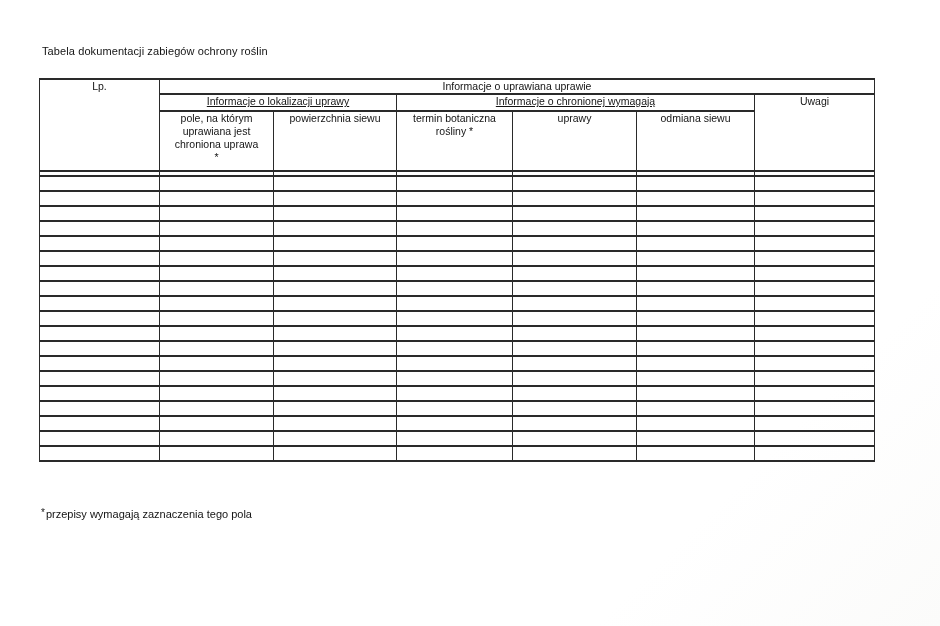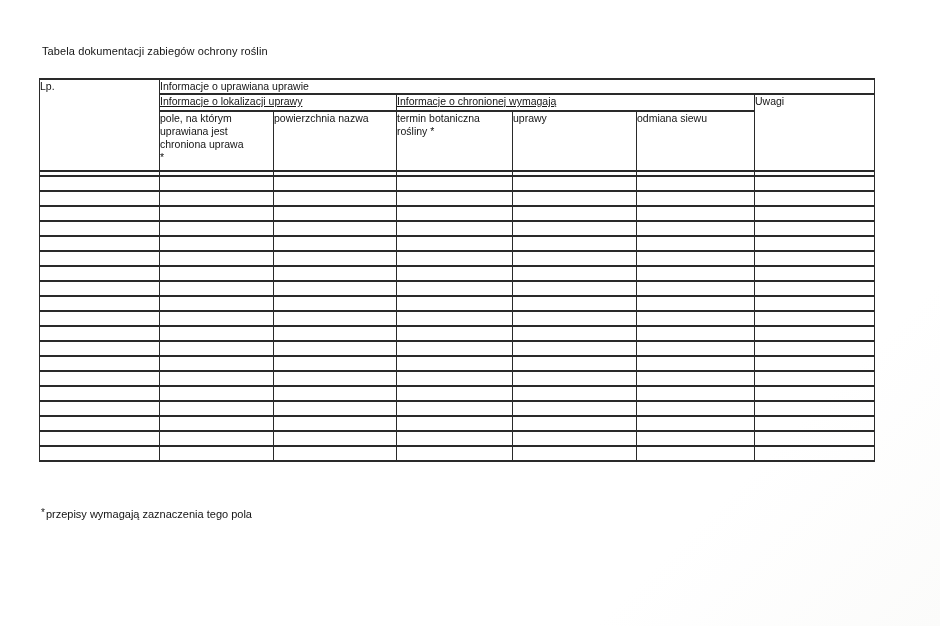--- a/index.html
+++ b/index.html
@@ -44,21 +44,21 @@
     border-top-width: 2px;
     border-bottom-width: 2px;
     padding: 0;
     font-size: 10.5px;
     font-weight: 400;
     color: #141414;
     line-height: 13px;
   }
   table.form-table th {
     white-space: pre-line;
-    text-align: left;
+    text-align: center;
     vertical-align: top;
   }
   th.cell-lp {
     text-align: left;
     vertical-align: top;
     padding: 1px 0 0 6px;
     font-size: 11px;
   }
   th.cell-group {
     vertical-align: middle;
@@ -123,21 +123,21 @@
       <tr>
         <th class="cell-subgroup" colspan="2">Informacje o lokalizacji uprawy</th>
         <th class="cell-subgroup" colspan="3">Informacje o chronionej wymagają</th>
         <th class="cell-remarks" rowspan="2">Uwagi</th>
       </tr>
       <tr>
         <th class="cell-col">pole, na którym
 uprawiana jest
 chroniona uprawa
 *</th>
-        <th class="cell-col">powierzchnia nazwa</th>
+        <th class="cell-col">powierzchnia siewu</th>
         <th class="cell-col">termin botaniczna
 rośliny *</th>
         <th class="cell-col">uprawy</th>
         <th class="cell-col">odmiana siewu</th>
       </tr>
     </thead>
     <tbody>
         <tr class="row-narrow">
           <td></td>
           <td></td>

